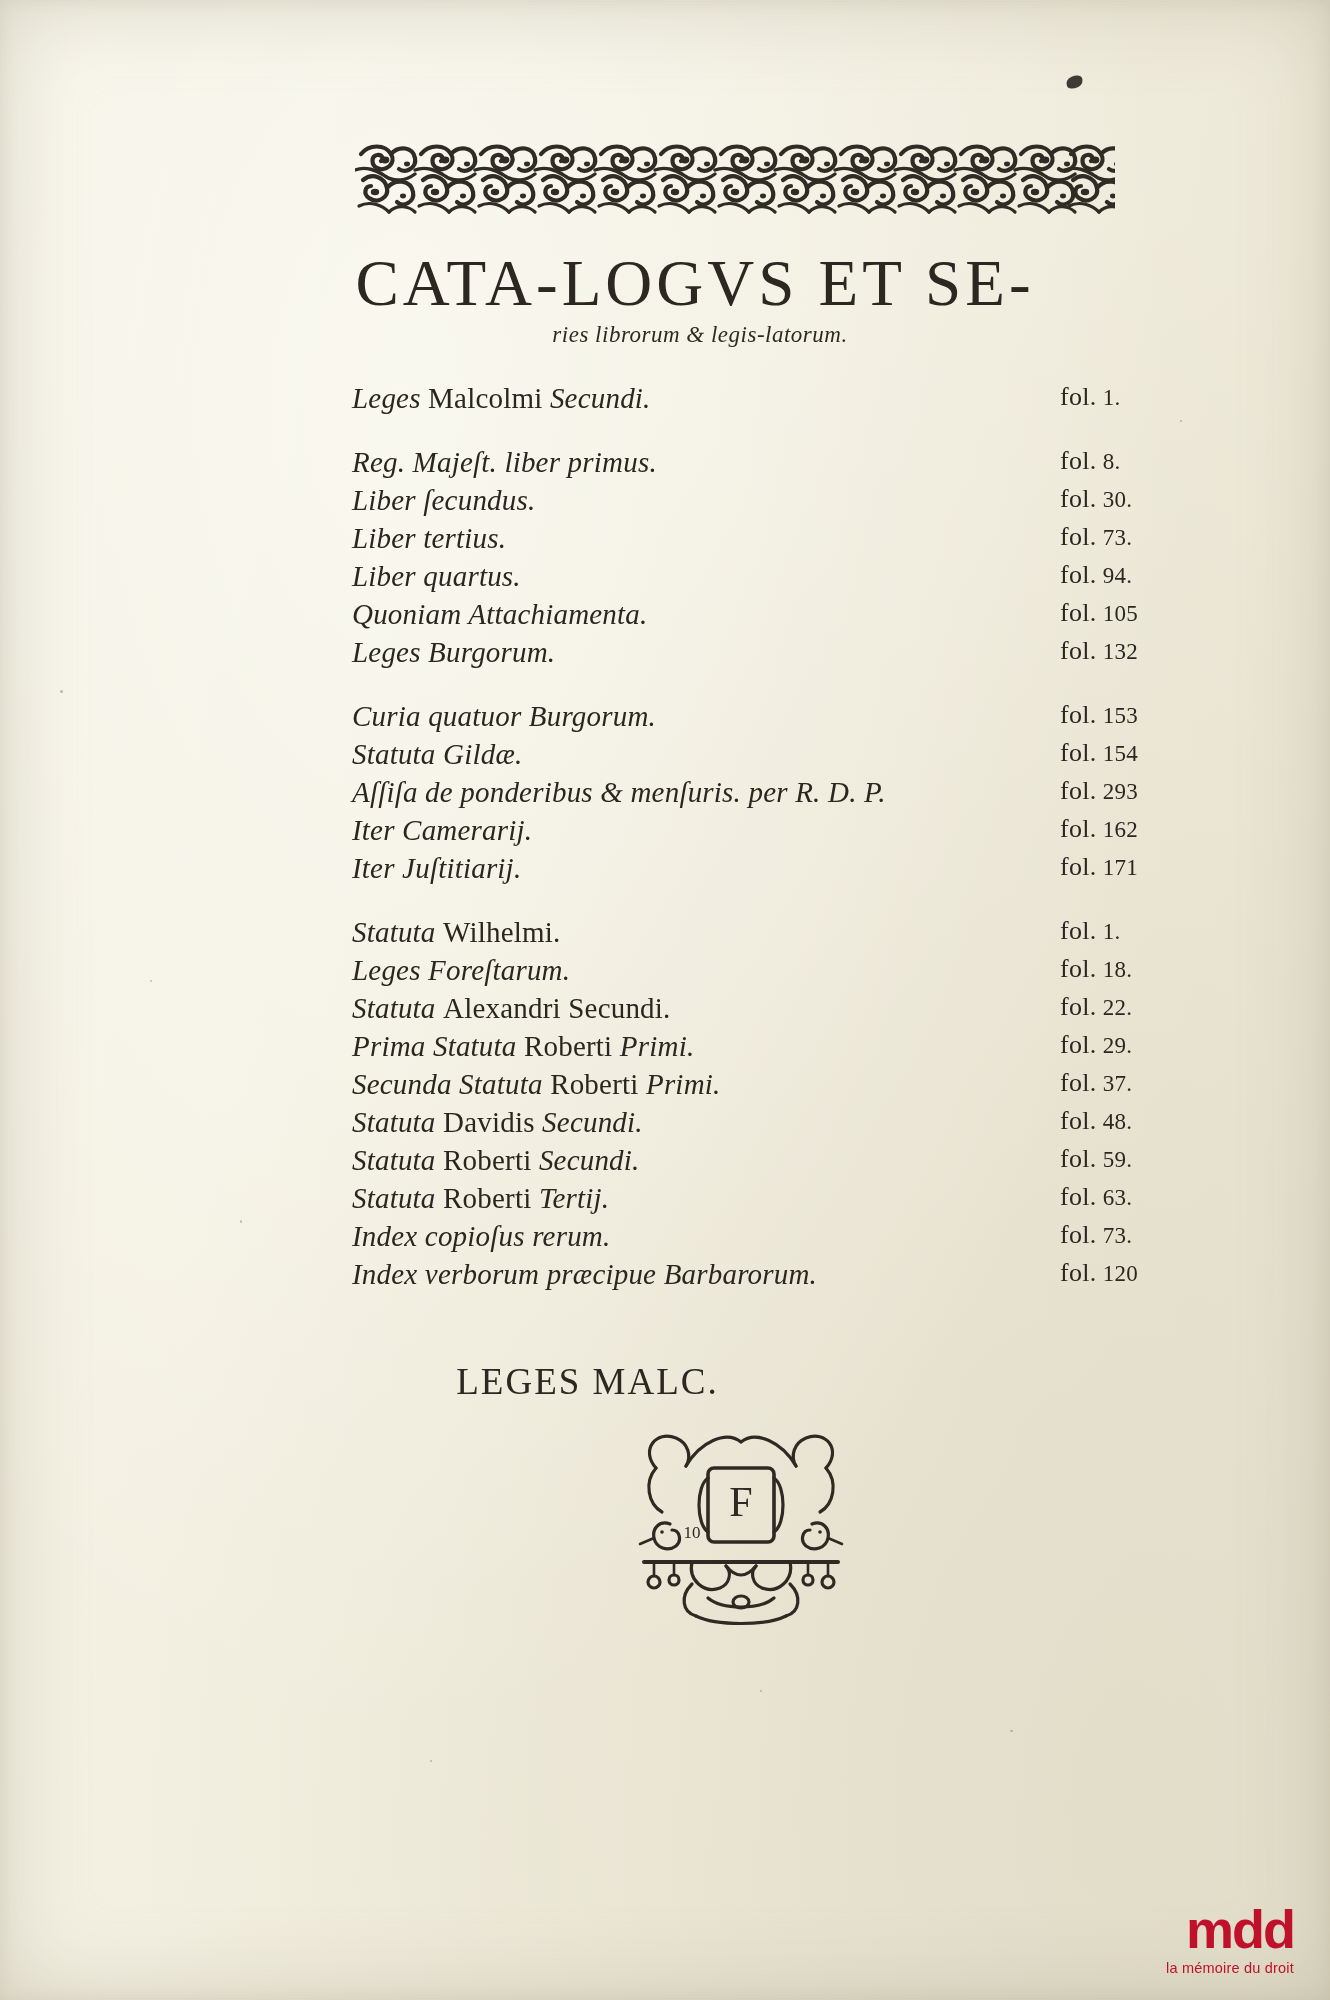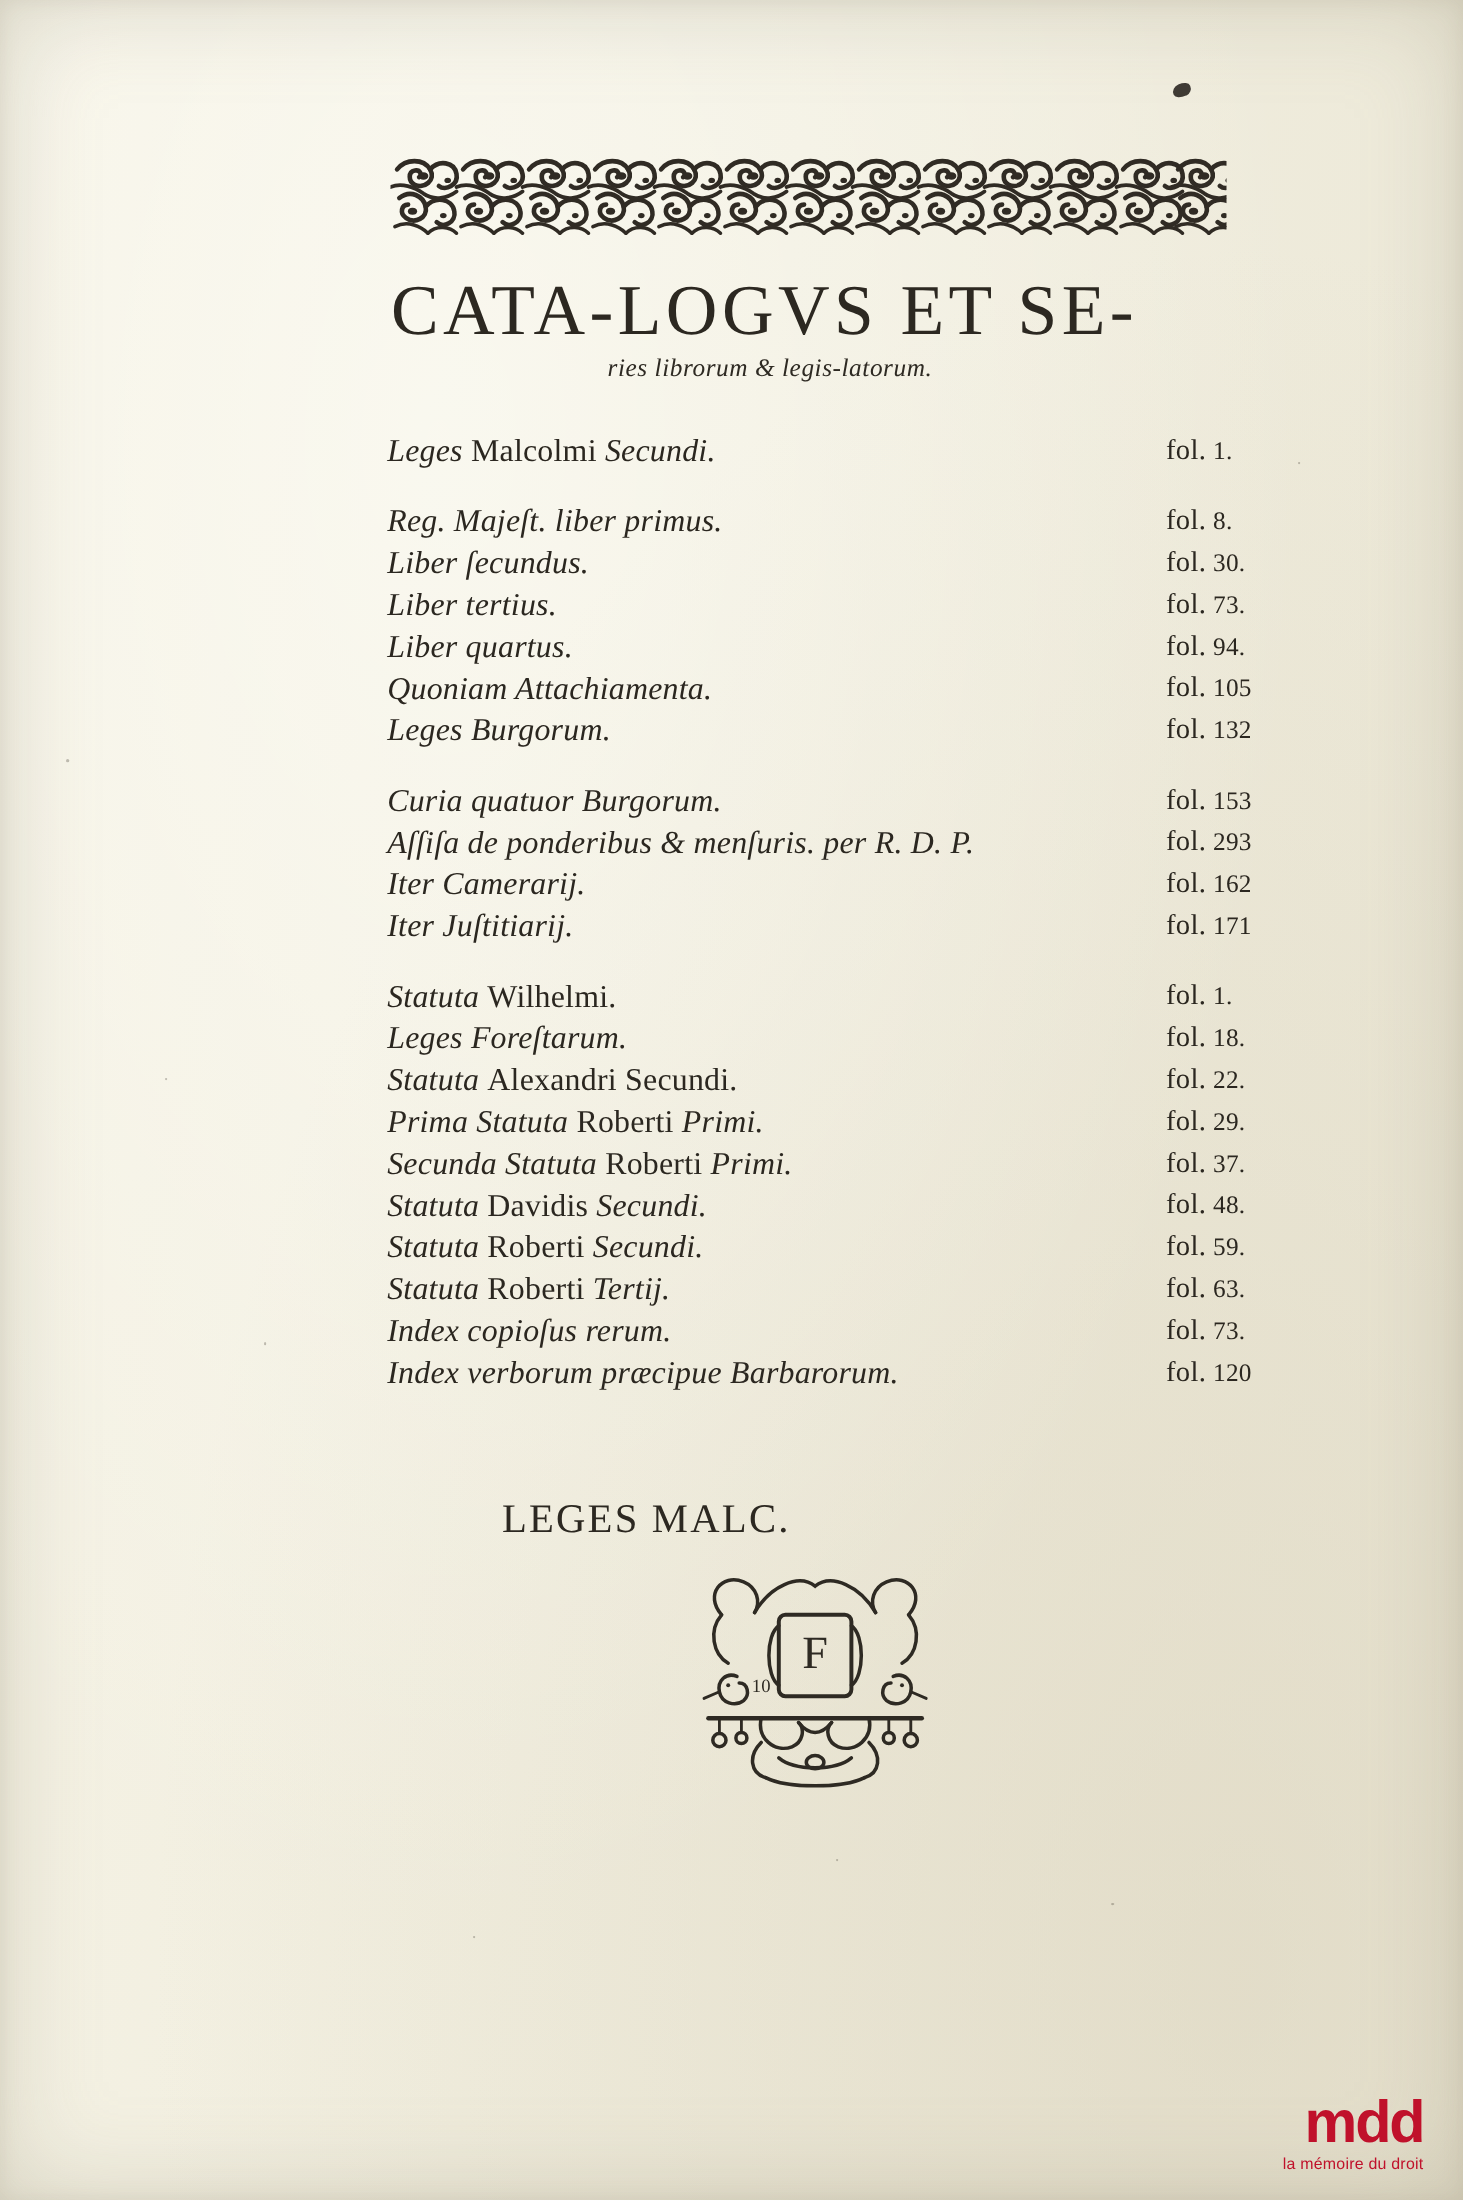--- a/index.html
+++ b/index.html
@@ -93,21 +93,20 @@
     padding-left: 70px;
     box-sizing: border-box;
   }
 
   
   .list {
     position: absolute;
     left: 352px;
     top: 382px;
     width: 810px;
-    margin-top: 12px;
   }
   .group { margin-bottom: 26px; }
   .entry {
     position: relative;
     display: flex;
     align-items: baseline;
     height: 38px;
   }
   .entry-title {
     font-family: "Liberation Serif", serif;
@@ -268,20 +267,24 @@
           <div class="entry-title"><span>Leges Burgorum.</span><span class="rom"></span><span></span></div>
           <div class="folio"><span>fol.</span><span class="num"> 132</span></div>
         </div>
       </div>
       <div class="group">
         <div class="entry">
           <div class="entry-title"><span>Curia quatuor Burgorum.</span><span class="rom"></span><span></span></div>
           <div class="folio"><span>fol.</span><span class="num"> 153</span></div>
         </div>
         <div class="entry">
+          <div class="entry-title"><span>Statuta Gildæ.</span><span class="rom"></span><span></span></div>
+          <div class="folio"><span>fol.</span><span class="num"> 154</span></div>
+        </div>
+        <div class="entry">
           <div class="entry-title"><span>Aſſiſa de ponderibus &amp; menſuris. per R. D. P.</span><span class="rom"></span><span></span></div>
           <div class="folio"><span>fol.</span><span class="num"> 293</span></div>
         </div>
         <div class="entry">
           <div class="entry-title"><span>Iter Camerarij.</span><span class="rom"></span><span></span></div>
           <div class="folio"><span>fol.</span><span class="num"> 162</span></div>
         </div>
         <div class="entry">
           <div class="entry-title"><span>Iter Juſtitiarij.</span><span class="rom"></span><span></span></div>
           <div class="folio"><span>fol.</span><span class="num"> 171</span></div>

